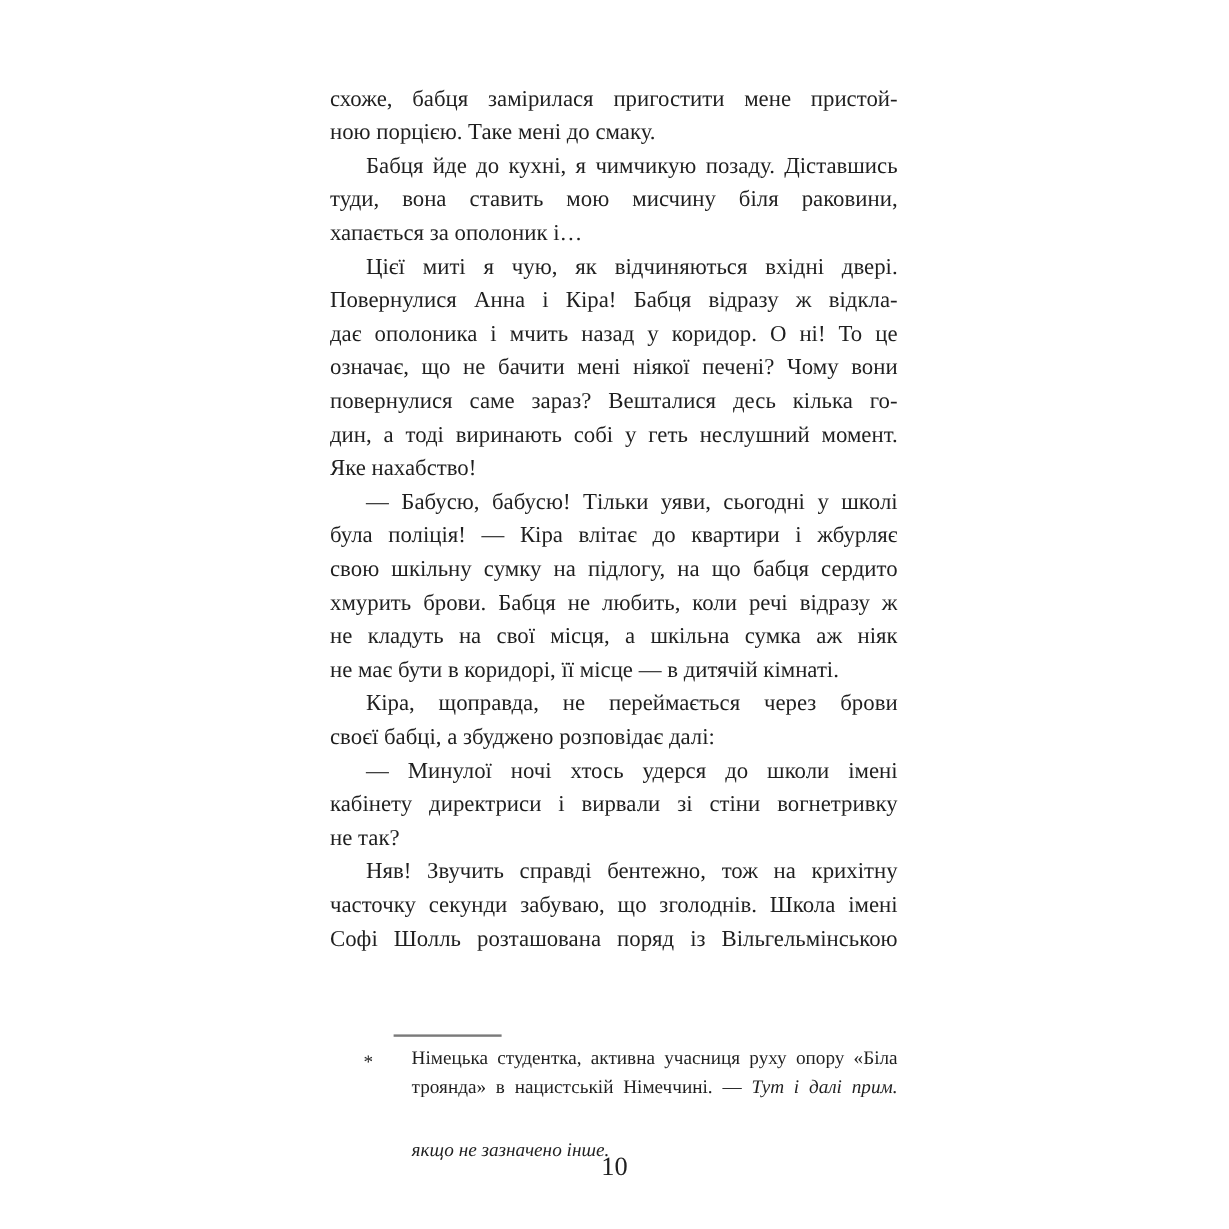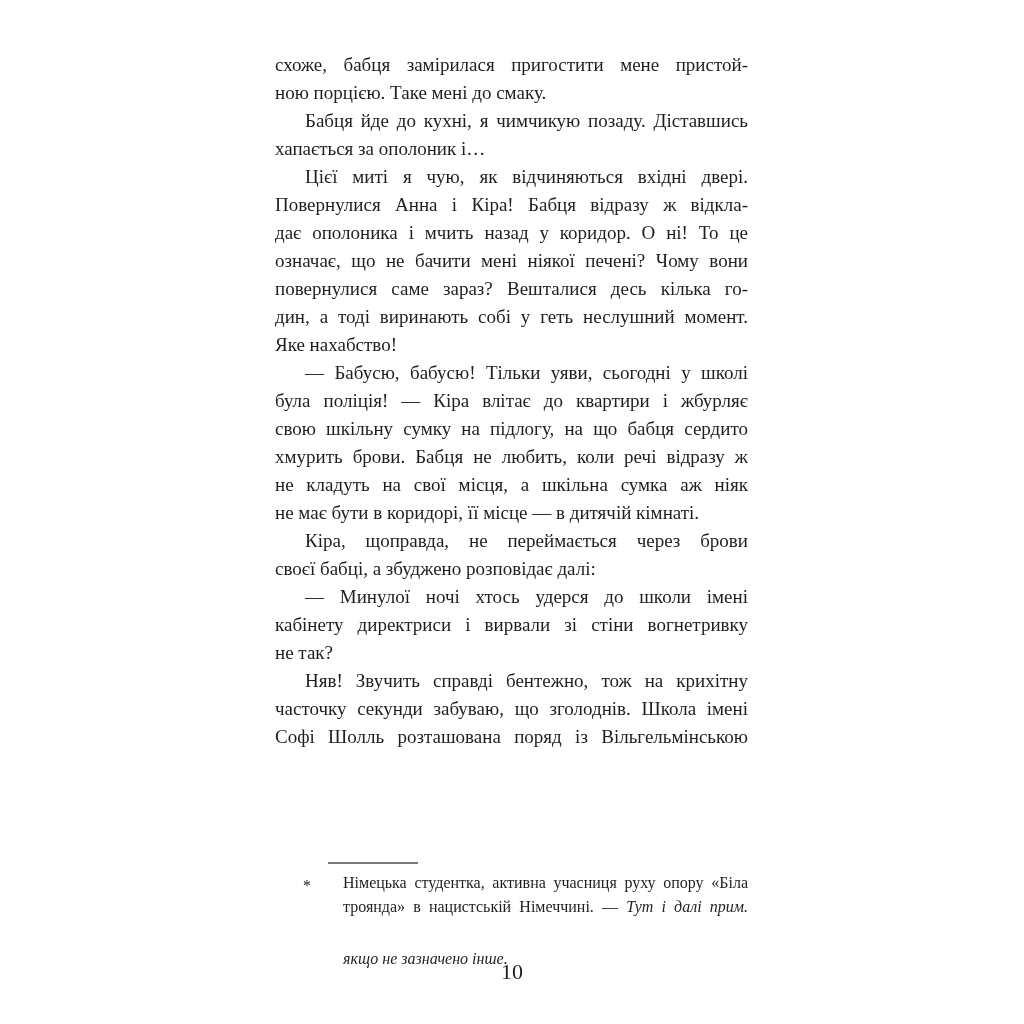--- a/index.html
+++ b/index.html
@@ -15,21 +15,21 @@
     top: 0; left: 0;
     width: 1024px;
     height: 1024px;
     background: #ffffff;
     font-family: "Liberation Serif", "DejaVu Serif", serif;
     color: #1f1f1f;
   }
   .body-text {
     position: absolute;
     left: 275px;
-    top: 51px;
+    top: 69px;
     width: 473px;
     font-size: 19px;
     line-height: 28px;
   }
   .line {
     height: 28px;
     overflow: hidden;
     text-align: justify;
     text-align-last: justify;
   }
@@ -91,20 +91,21 @@
 </style>
 </head>
 <body>
 
 <div class="page">
 
   <main class="body-text" id="bodyText">
       <div class="line">схоже, бабця замірилася пригостити мене пристой-</div>
       <div class="line noj">ною порцією. Таке мені до смаку.</div>
       <div class="line ind">Бабця йде до кухні, я чимчикую позаду. Діставшись</div>
+      <div class="line">туди, вона ставить мою мисчину біля раковини,</div>
       <div class="line noj">хапається за ополоник і…</div>
       <div class="line ind">Цієї миті я чую, як відчиняються вхідні двері.</div>
       <div class="line">Повернулися Анна і Кіра! Бабця відразу ж відкла-</div>
       <div class="line">дає ополоника і мчить назад у коридор. О ні! То це</div>
       <div class="line">означає, що не бачити мені ніякої печені? Чому вони</div>
       <div class="line">повернулися саме зараз? Вешталися десь кілька го-</div>
       <div class="line">дин, а тоді виринають собі у геть неслушний момент.</div>
       <div class="line noj">Яке нахабство!</div>
       <div class="line ind">— Бабусю, бабусю! Тільки уяви, сьогодні у школі</div>
       <div class="line">була поліція! — Кіра влітає до квартири і жбурляє</div>

